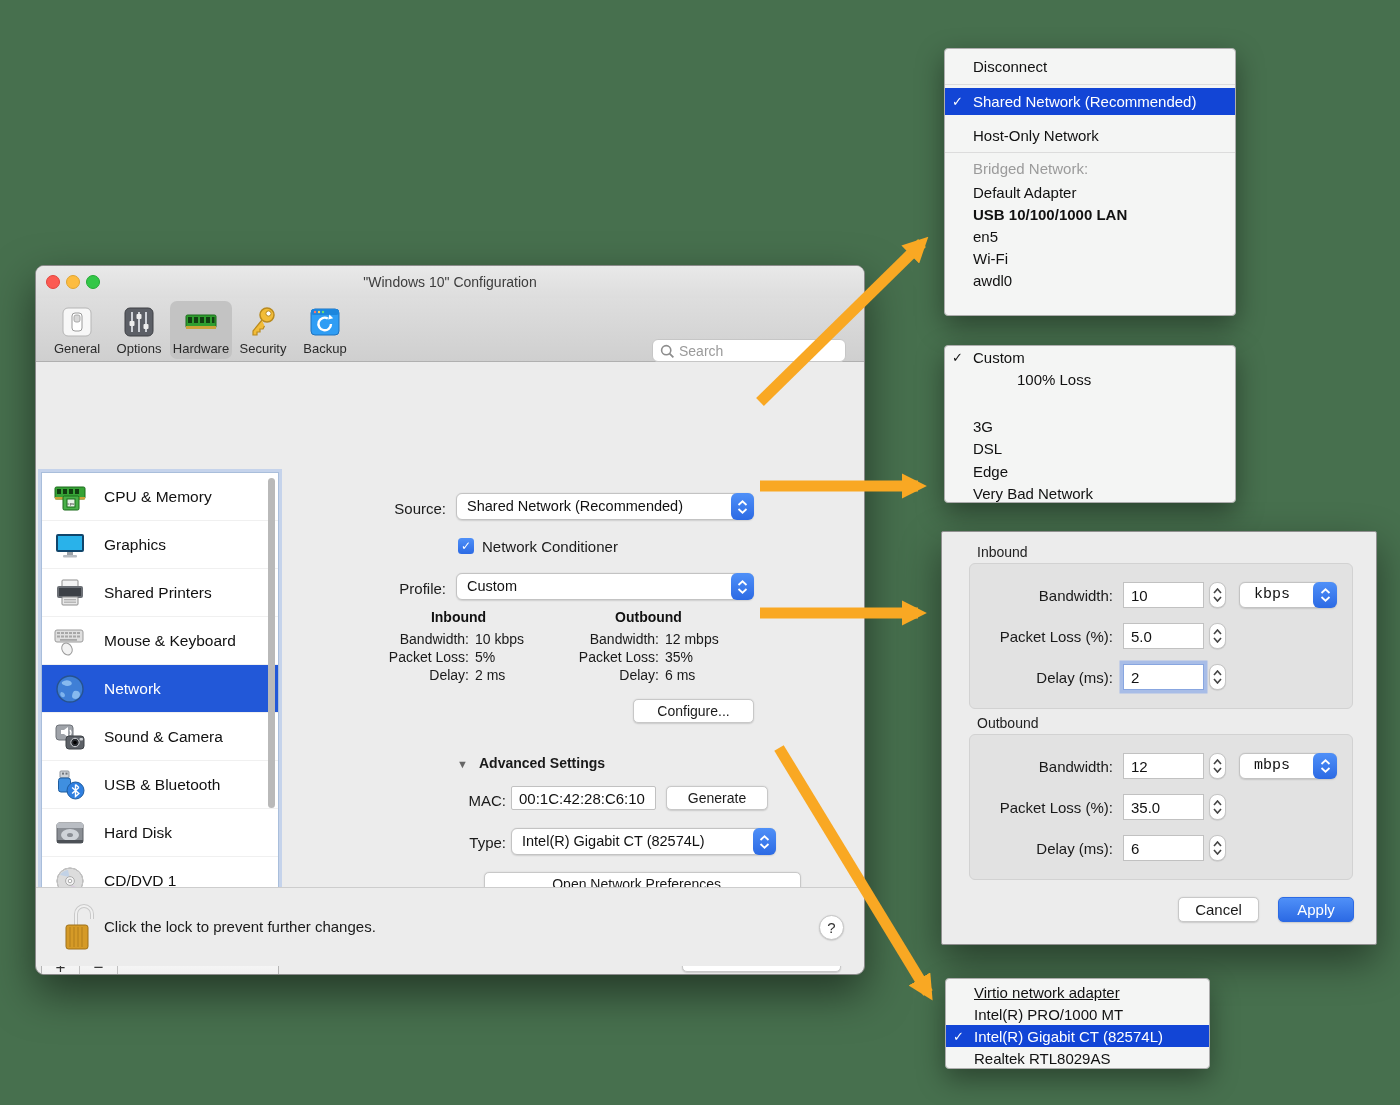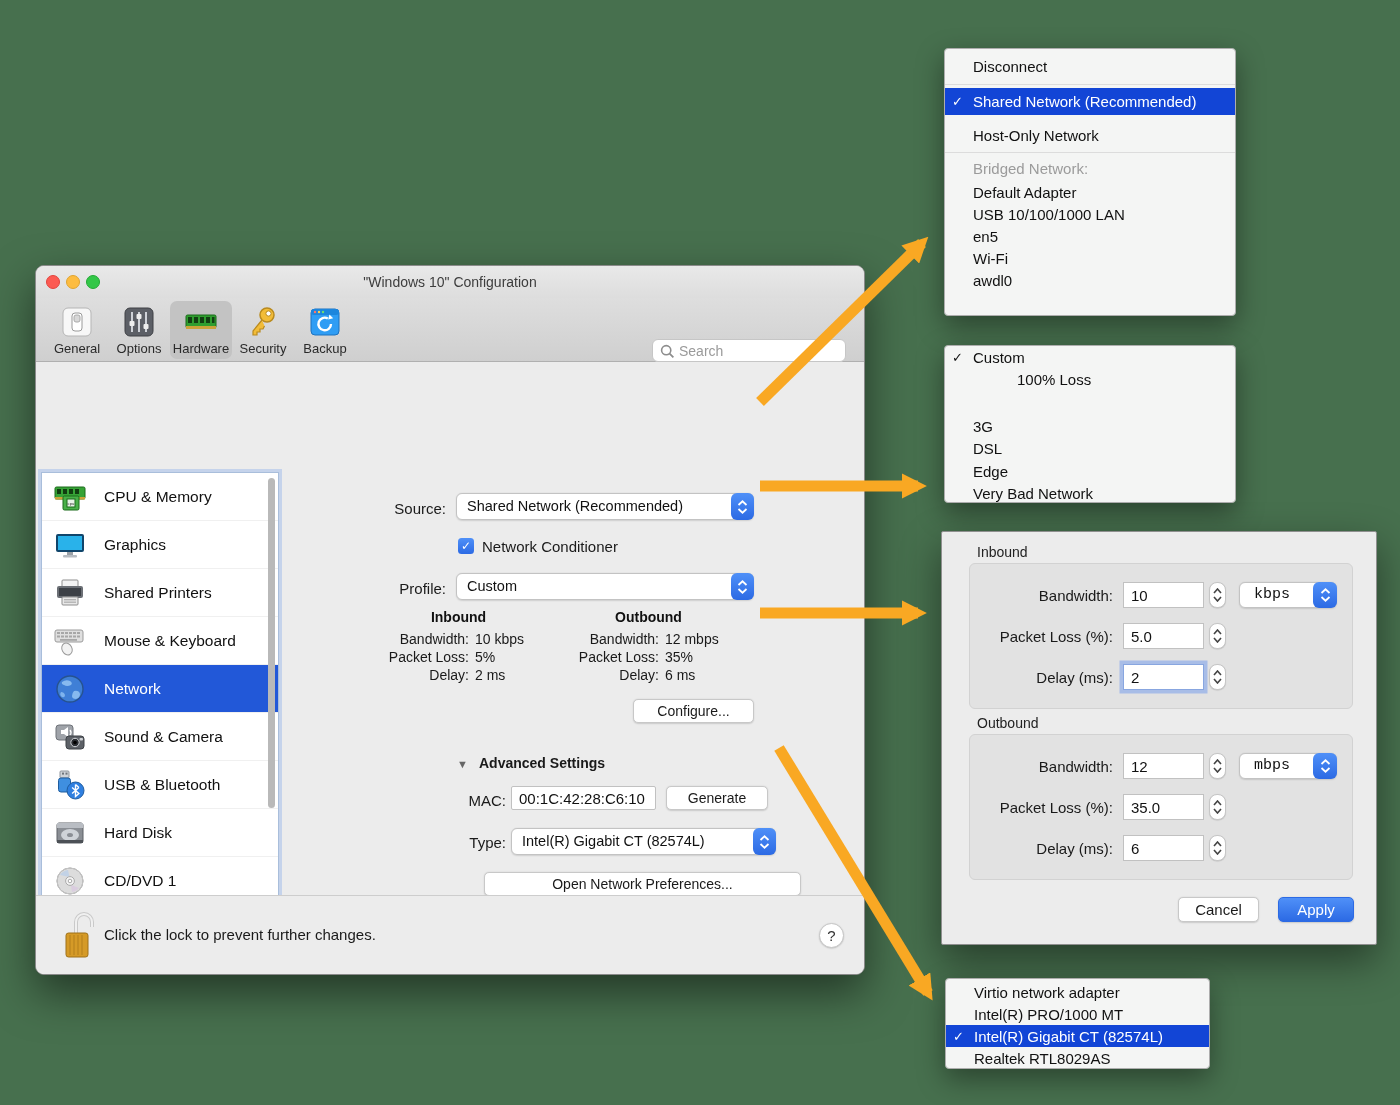--- a/index.html
+++ b/index.html
@@ -67,21 +67,21 @@
   .srow .sv { margin-left:6px; }
   .btn { position:absolute; background:#fff; border:1px solid #c8c8c8; border-radius:5px;
          font-size:14px; color:#1a1a1a; box-shadow:0 0.5px 1.5px rgba(0,0,0,.15);
          display:flex; align-items:center; justify-content:center; font-family:inherit; }
   .disclosure { position:absolute; font-size:11px; color:#666; }
   .adv-label { position:absolute; font-size:14px; font-weight:bold; color:#1a1a1a; }
   .textfield { position:absolute; background:#fff; border:1px solid #c1c1c1; border-radius:2px;
                font-size:15px; color:#111; padding-left:7px; font-family:inherit; }
 
   
-  .footer { position:absolute; left:0; bottom:0; width:100%; height:79px; background:#ececec; border-top:1px solid #cdcdcd; }
+  .footer { position:absolute; left:0; bottom:8px; width:100%; height:79px; background:#ececec; border-top:1px solid #cdcdcd; }
   .lock-text { position:absolute; left:68px; top:30px; font-size:15px; color:#1a1a1a; }
   .help-btn { position:absolute; right:20px; top:27px; width:25px; height:25px; border-radius:50%; background:#fff;
               border:1px solid #c6c6c6; box-shadow:0 0.5px 1.5px rgba(0,0,0,.2); text-align:center;
               font-size:15px; color:#333; line-height:23px; }
 
   
   .menu { position:absolute; background:rgba(250,250,250,.97); border:1px solid #adadad; border-radius:4px;
           box-shadow:0 10px 28px rgba(0,0,0,.4); z-index:2; overflow:hidden; }
   .mi { position:relative; display:flex; align-items:center; font-size:15px; color:#111; padding-left:28px; }
   .mi .chk { position:absolute; left:7px; font-size:13px; }
@@ -433,21 +433,21 @@
     <div class="mi" style="height:27px;">
         <span>Host-Only Network</span>
       </div>
     <div class="msep"></div>
     <div class="mi dis" style="height:25px;">
         <span>Bridged Network:</span>
       </div>
     <div class="mi" style="height:22px;">
         <span>Default Adapter</span>
       </div>
-    <div class="mi" style="height:22px;">
+    <div class="mi" style="height:22px;font-weight:bold;">
         <span>USB 10/100/1000 LAN</span>
       </div>
     <div class="mi" style="height:22px;">
         <span>en5</span>
       </div>
     <div class="mi" style="height:22px;">
         <span>Wi-Fi</span>
       </div>
     <div class="mi" style="height:22px;">
         <span>awdl0</span>
@@ -562,21 +562,21 @@
         <svg width="9" height="6" viewBox="0 0 9 6">
           <path d="M1 1 L4.5 5 L8 1" fill="none" stroke="#444" stroke-width="1.6"></path>
         </svg>
       </div>
 
     <button class="dlg-btn" style="left:236px; top:365px; width:81px;">Cancel</button>
     <button class="dlg-btn primary" style="left:336px; top:365px; width:76px;">Apply</button>
   </div>
 
   <div class="menu" style="left:945px; top:978px; width:265px; height:91px; padding-top:2px;">
-    <div class="mi" style="height:22px;">
+    <div class="mi" style="height:22px;text-decoration:underline;">
         <span>Virtio network adapter</span>
       </div>
     <div class="mi" style="height:22px;">
         <span>Intel(R) PRO/1000 MT</span>
       </div>
     <div class="mi hl" style="height:22px;">
         <span class="chk">✓</span>
         <span>Intel(R) Gigabit CT (82574L)</span>
       </div>
     <div class="mi" style="height:22px;">

